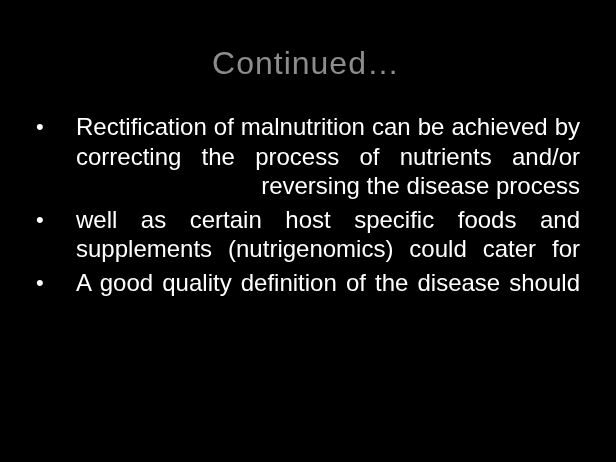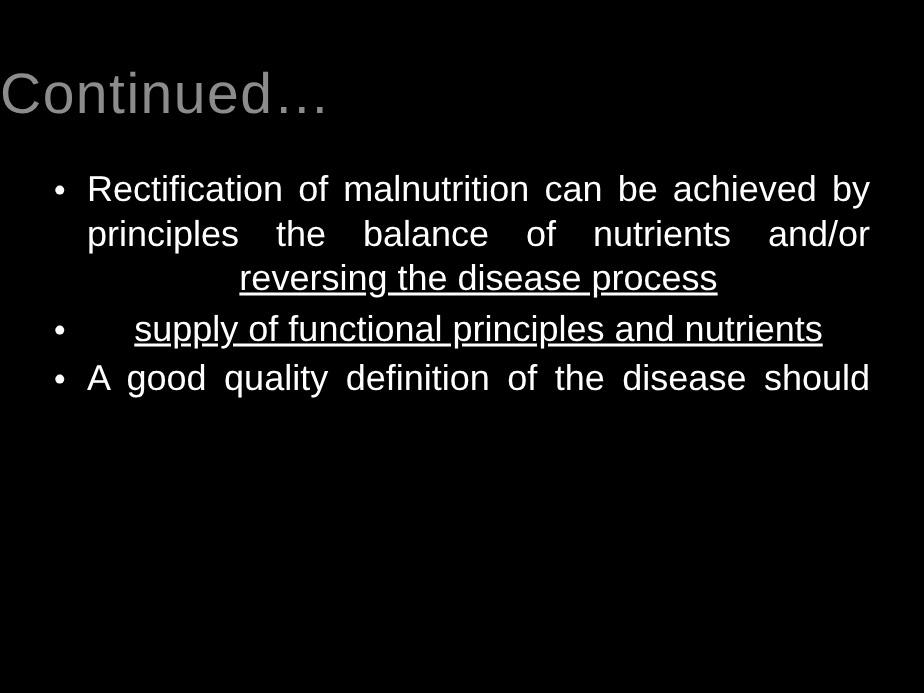--- a/index.html
+++ b/index.html
@@ -14,21 +14,22 @@
     background: #000000;
     overflow: hidden;
     font-family: "Liberation Sans", sans-serif;
   }
   .title {
     position: absolute;
     top: 41px;
     left: 0;
     right: 4px;
     margin: 0;
-    font-size: 38px;
+    text-align: center;
+    font-size: 32px;
     font-weight: 400;
     letter-spacing: 1px;
     line-height: 44px;
     color: #8c8c8c;
   }
   .body-area {
     position: absolute;
     top: 112px;
     left: 58px;
     width: 522px;
@@ -48,45 +49,46 @@
     color: #ffffff;
   }
   .line {
     line-height: 29.5px;
     white-space: nowrap;
   }
   .line.just {
     white-space: normal;
     text-align: justify;
     text-align-last: justify;
+    margin-left: 18px;
   }
   .line.left {
-    text-align: center;
-    text-decoration: underline;
+    text-align: right;
   }
 </style>
 </head>
 <body>
 
 <div class="slide">
 
   <h1 class="title">Continued…</h1>
 
   <div class="body-area">
 
     <div class="bullet">
       <span class="marker">•</span>
       <div class="line just">Rectification of malnutrition can be achieved by</div>
-      <div class="line just">principles the balance of nutrients and/or</div>
+      <div class="line just">correcting the process of nutrients and/or</div>
       <div class="line left">reversing the disease process</div>
     </div>
 
     <div class="bullet">
       <span class="marker">•</span>
-      <div class="line left">supply of functional principles and nutrients</div>
+      <div class="line just">well as certain host specific foods and</div>
+      <div class="line just">supplements (nutrigenomics) could cater for</div>
     </div>
 
     <div class="bullet">
       <span class="marker">•</span>
       <div class="line just">A good quality definition of the disease should</div>
     </div>
 
   </div>
 </div>
 

